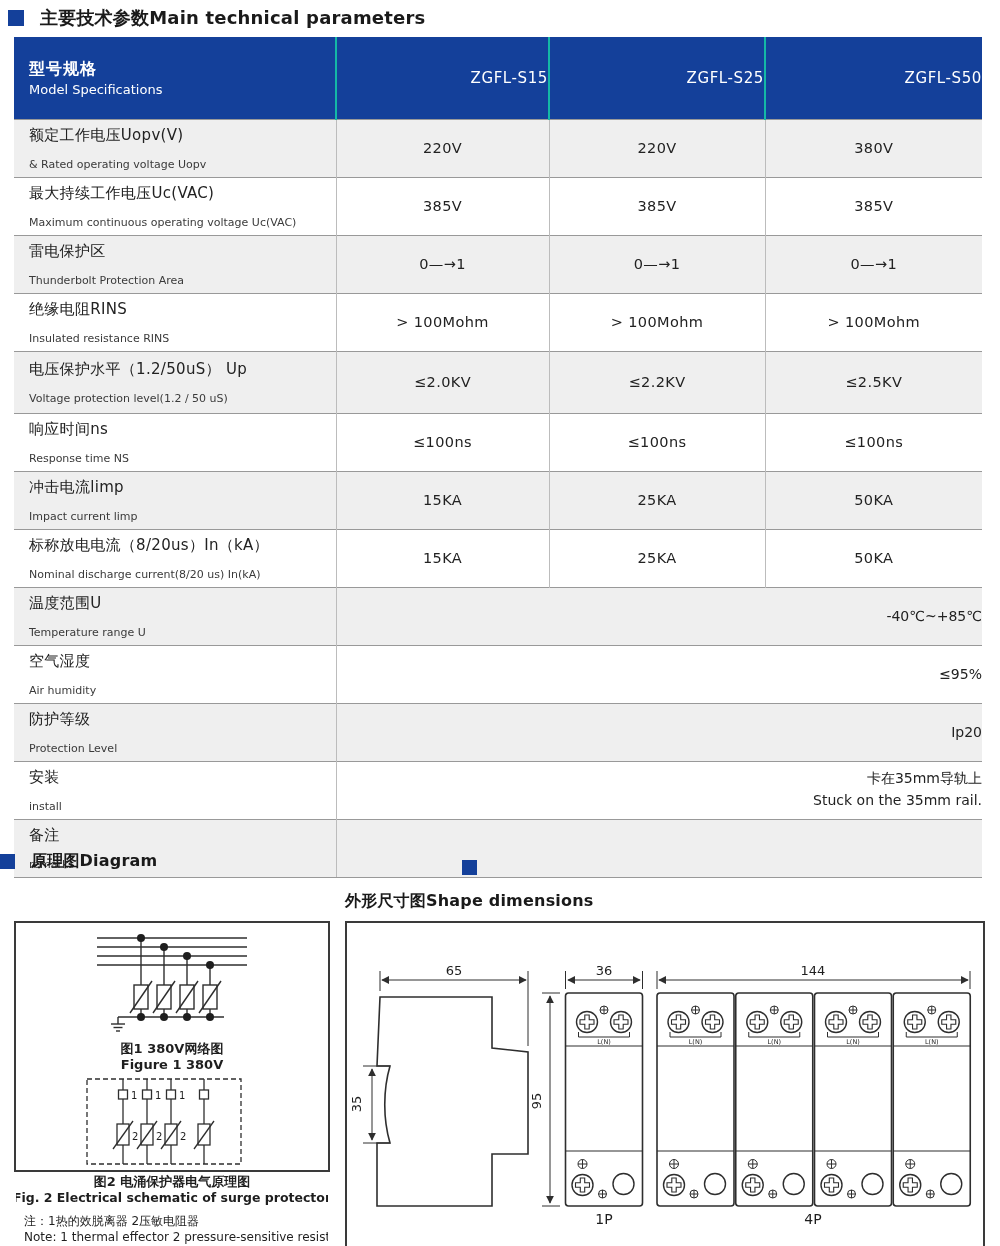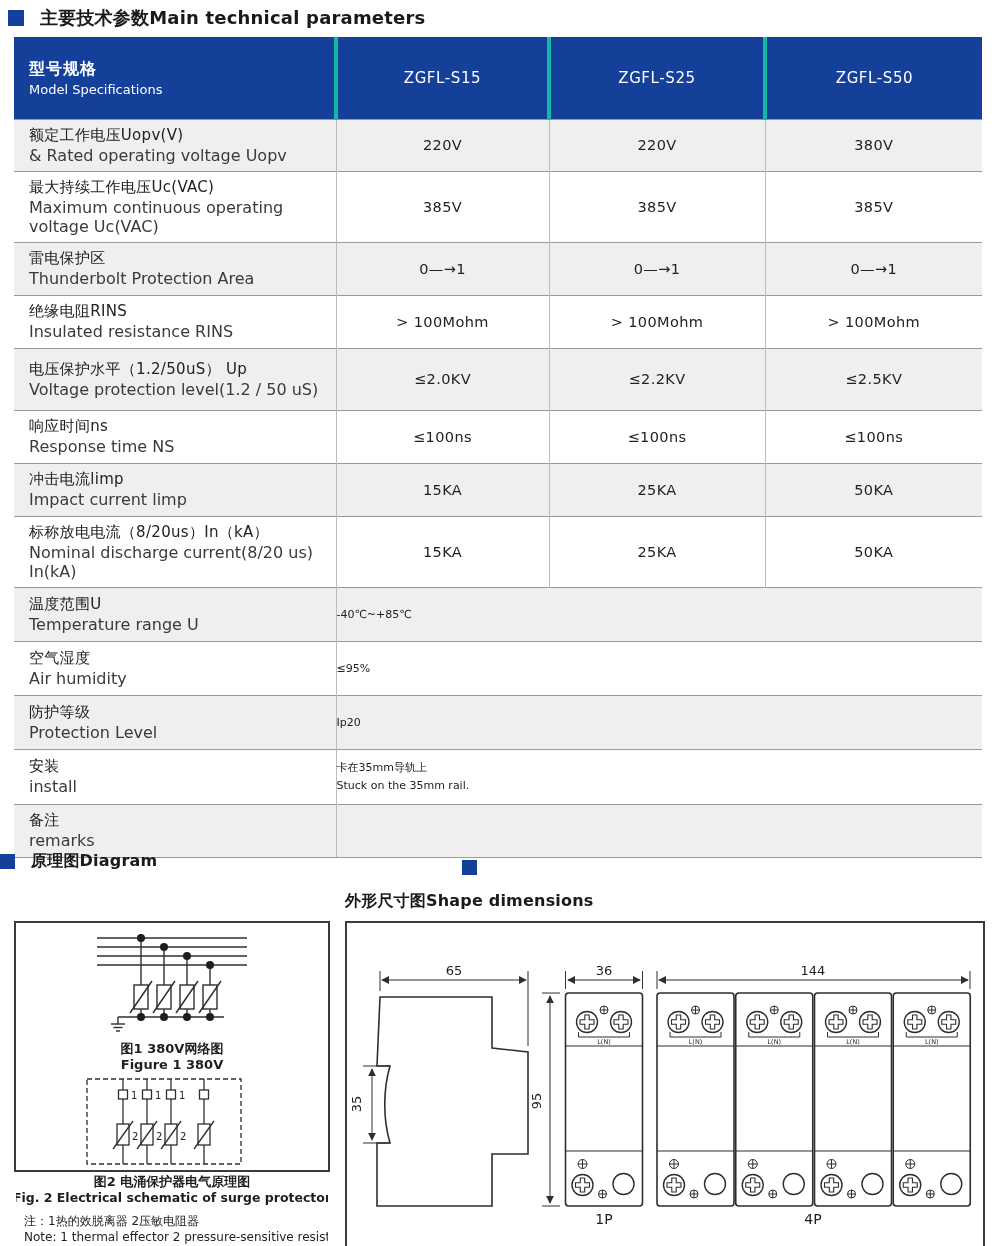--- a/index.html
+++ b/index.html
@@ -26,31 +26,31 @@
   table.spec{border-collapse:collapse;table-layout:fixed;width:968px;}
   table.spec col.c0{width:322px;}
   table.spec col.c1{width:213px;}
   table.spec col.c2{width:216px;}
   table.spec col.c3{width:217px;}
   table.spec thead th{
     background:var(--accent-blue);color:#fff;height:82px;vertical-align:middle;
     font-weight:500;text-align:left;
   }
   table.spec thead th.lbl{padding-left:15px;}
-  table.spec thead th.model{border-left:4px solid #14b8a6;text-align:center;font-size:15px;letter-spacing:0.6px;}
+  table.spec thead th.model{border-left:2px solid #14b8a6;text-align:right;font-size:15px;letter-spacing:0.6px;}
   .hdr-zh{display:block;font-size:16px;font-weight:600;letter-spacing:1px;}
   .hdr-en{display:block;font-size:13px;font-weight:500;margin-top:2px;}
   table.spec tbody td{border-top:1px solid var(--line-dark);vertical-align:middle;}
   table.spec tbody tr:last-child td{border-bottom:1px solid var(--line-dark);}
   table.spec tbody tr:nth-child(odd){background:var(--stripe);}
   td.lbl{padding:6px 8px 6px 15px;}
   .lbl-zh{display:block;font-size:15px;color:#222;letter-spacing:0.3px;}
-  .lbl-en{display:block;font-size:16px;color:#3a3a3a;margin-top:1px;}
+  .lbl-en{display:block;font-size:11px;color:#3a3a3a;margin-top:13px;}
   td.val{border-left:1px solid var(--line-light);text-align:center;font-size:14.5px;color:#222;letter-spacing:0.4px;}
-  td.merged{border-left:1px solid var(--line-light);text-align:left;font-size:11px;color:#222;}
+  td.merged{border-left:1px solid var(--line-light);text-align:right;font-size:14px;color:#222;}
   .m2{display:block;line-height:1.55;}
   tr.h52{height:52px;} tr.h53{height:53px;} tr.h54{height:54px;} tr.h55{height:55px;} tr.h57{height:62px;padding-left:24px;}
   
   .diag-box{position:absolute;top:905px;border:2px solid #3a3a3a;background:#fff;margin-top:16px;}
   .diag-left{left:14px;width:316px;height:251px;}
   .diag-right{left:345px;width:640px;height:327px;}
   svg text{font-family:"DejaVu Sans","Liberation Sans",sans-serif;fill:#1e1e1e;}
   svg .cap{font-weight:600;}
 </style>
 </head>

